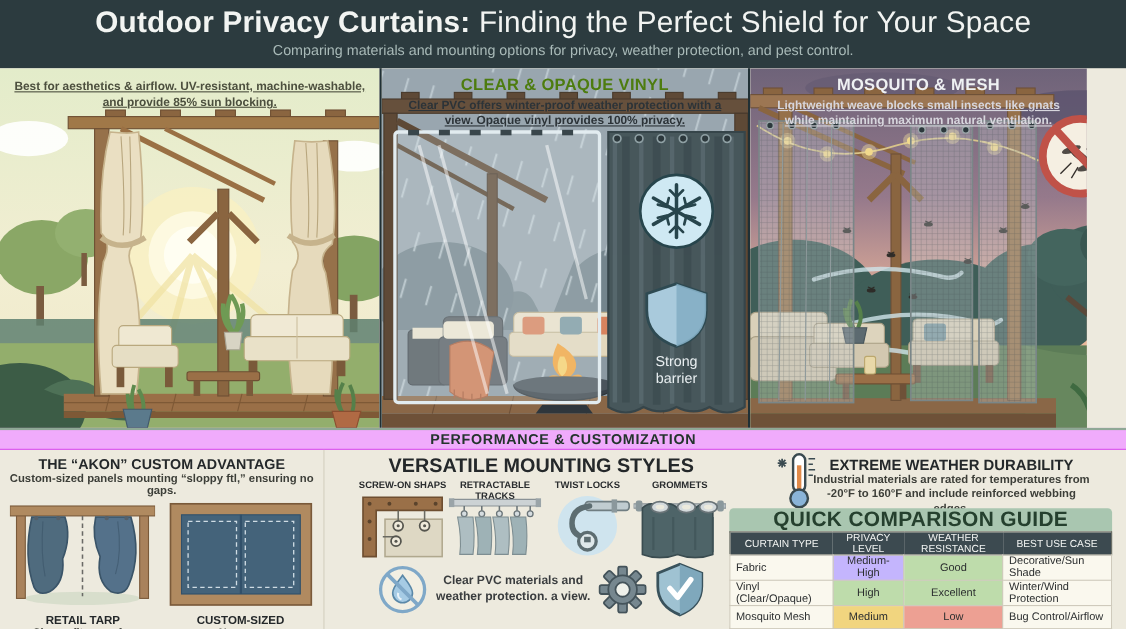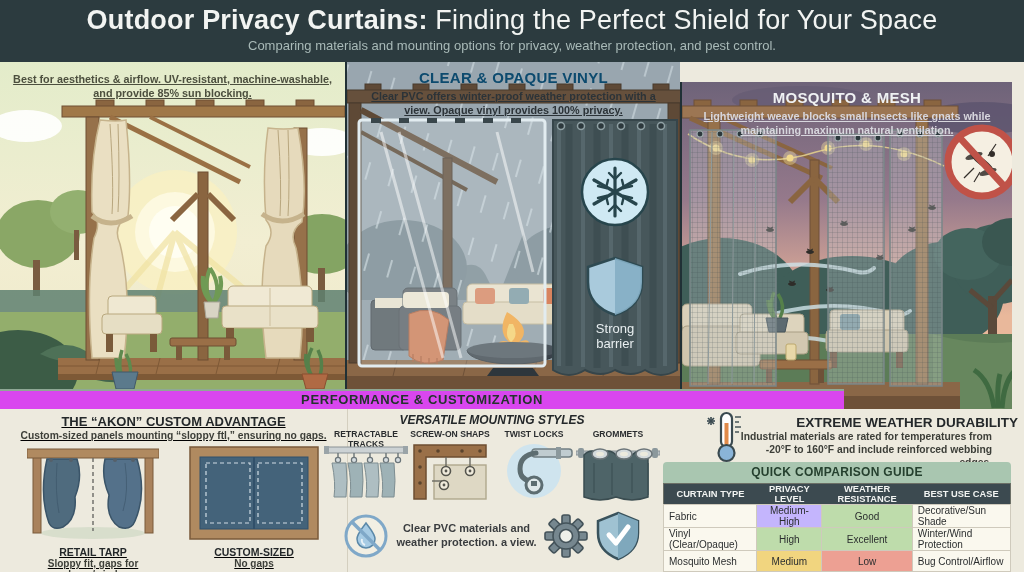--- a/index.html
+++ b/index.html
@@ -12,59 +12,59 @@
   .top-bar h1{margin:6px 0 0;font-size:27px;line-height:1.1;letter-spacing:.2px;}
   .t-bold{font-weight:700;text-align:right;}
   .t-rest{font-weight:500;}
   .top-bar p{margin:2px 0 0;font-size:13px;color:#a9bab8;font-weight:400;}
   
   .panels-row{position:absolute;top:62px;left:0;width:1024px;height:327px;display:flex;}
   .panel{position:relative;height:327px;overflow:hidden;}
   .panel svg.scene{position:absolute;inset:0;display:block;}
   .panel + .panel{border-left:2px solid #20303５;}
   .panel + .panel{border-left:2px solid #203035;}
-  .p1{width:345px;} .p2{width:335px;} .p3{width:332px;margin-top:20px;}
+  .p1{width:345px;} .p2{width:335px;} .p3{width:308px;}
   .panel-head{position:absolute;top:7px;left:0;right:0;z-index:2;text-align:center;padding:0 12px;}
   .panel-head h2{margin:0;font-size:15px;font-weight:700;letter-spacing:.3px;}
   .panel-head p{margin:3px 0 0;font-size:10.8px;line-height:1.3;font-weight:700;text-decoration:underline;}
   .p1 .panel-head h2{color:#2e3a31;} .p1 .panel-head p{color:#4c4f3e;}
-  .p2 .panel-head h2{color:#0c4a6e;} .p2 .panel-head p{color:#2c3338;}
+  .p2 .panel-head h2{color:#4d7c0f;} .p2 .panel-head p{color:#2c3338;}
   .p3 .panel-head h2{color:#eff1f3;} .p3 .panel-head p{color:#d7d6dd;}
   
-  .perf-bar{position:absolute;top:389px;left:0;width:844px;height:20px;background:#d946ef;
-    border-top:2px solid #8fa896;border-bottom:3px solid #d946ef;
+  .perf-bar{position:absolute;top:389px;left:0;width:1024px;height:20px;background:#f0abfc;
+    border-top:2px solid #8fa896;border-bottom:1px solid #d946ef;
     text-align:center;font-size:13px;font-weight:700;color:#23342c;letter-spacing:.6px;line-height:18px;}
   
   .bottom{position:absolute;top:409px;left:0;width:1024px;height:163px;background:#edeade;}
-  .col-akon{position:absolute;left:0;top:0;width:348px;height:163px;border-right:1px solid #d4cfbf;text-align:center;text-decoration:underline;}
+  .col-akon{position:absolute;left:0;top:0;width:295px;height:163px;border-right:1px solid #d4cfbf;text-align:center;}
   .col-akon h3{margin:5px 0 0;font-size:13px;font-weight:700;color:#24282a;}
   .col-akon .sub{margin:1px 0 0;font-size:10.3px;font-weight:700;color:#3c3e38;}
   .akon-figs{display:flex;justify-content:space-evenly;margin-top:4px;}
   .fig{width:136px;text-align:center;}
   .fig .flabel{font-size:10.5px;font-weight:700;color:#24282a;margin-top:1px;}
   .fig .fcap{font-size:10px;font-weight:700;color:#3c3e38;}
   .col-mount{position:absolute;left:324px;top:0;width:336px;height:163px;text-align:center;}
-  .col-mount h3{margin:4px 0 0;font-size:12px;font-weight:700;color:#24282a;font-style:italic;}
+  .col-mount h3{margin:4px 0 0;font-size:18px;font-weight:700;color:#24282a;}
   .mount-row{display:flex;justify-content:space-evenly;margin-top:2px;}
   .mount-item{width:84px;}
   .mount-item .mlabel{font-size:8.6px;font-weight:700;color:#2a2d2f;height:12px;}
   .note-row{position:absolute;left:8px;right:8px;top:102px;display:flex;align-items:center;justify-content:center;gap:7px;}
   .note-text{font-size:11px;font-weight:700;color:#3a3d3f;line-height:1.25;text-align:center;}
   .col-weather{position:absolute;left:660px;top:0;width:364px;height:163px;}
-  .weather-head{position:absolute;left:52px;top:2px;width:306px;text-align:right;}
+  .weather-head{position:absolute;left:52px;top:2px;width:306px;text-align:center;}
   .weather-head h3{margin:4px 0 0;font-size:13.5px;font-weight:700;color:#24282a;}
   .weather-head p{margin:1px 0 0;font-size:10.3px;font-weight:700;color:#3c3e38;line-height:1.25;padding:0 26px;}
   .thermo{position:absolute;left:46px;top:2px;}
   
   .comparison{position:absolute;left:3px;top:53px;width:348px;}
-  .comp-title{background:#a9c6b0;border-radius:4px 4px 0 0;text-align:center;font-size:12px;
+  .comp-title{background:#a9c6b0;border-radius:4px 4px 0 0;text-align:center;font-size:19px;
     font-weight:700;color:#25402e;height:21px;line-height:21px;letter-spacing:.3px;}
   table.comp{width:100%;border-collapse:collapse;background:#fbf9f0;
     border:1.5px solid #6b6f66;border-radius:0 0 4px 4px;}
-  table.comp th{background:#3c4a50;color:#f2f4f2;font-size:9.3px;font-weight:700;height:19px;padding:0 2px;}
+  table.comp th{background:#3c4a50;color:#f2f4f2;font-size:9.3px;font-weight:400;height:19px;padding:0 2px;}
   table.comp td{font-size:10px;font-weight:400;color:#2b2e2f;height:21px;padding:0 5px;
     border:1px solid #cfcabc;text-align:center;}
   table.comp td.tname{text-align:left;background:#faf8ee;}
   .c-orange{background:#c4b5fd;} .c-green{background:#bedcab;}
   .c-yellow{background:#f1d57f;} .c-red{background:#eda093;}
 </style>
 </head>
 <body>
 
 <div id="canvas">
@@ -526,69 +526,69 @@
           <div class="flabel">CUSTOM-SIZED</div>
           <div class="fcap">No gaps</div>
         </div>
       </div>
     </section>
 
     <section class="col-mount">
       <h3>VERSATILE MOUNTING STYLES</h3>
       <div class="mount-row">
         <div class="mount-item">
+          <div class="mlabel">SCREW-ON SHAPS</div>
+          <svg viewBox="0 0 84 60" width="84" height="60">
+            <path d="M6,4 h72 v12 h-60 v42 h-12 z" fill="#9a7048" stroke="#6e4e30" stroke-width="1.5"></path>
+            <g fill="#5a432c">
+              <circle cx="12" cy="10" r="1.8"></circle>
+                <circle cx="12" cy="26" r="1.8"></circle>
+                <circle cx="12" cy="42" r="1.8"></circle>
+              <circle cx="30" cy="10" r="1.8"></circle>
+                <circle cx="54" cy="10" r="1.8"></circle>
+                <circle cx="72" cy="10" r="1.8"></circle>
+            </g>
+            <rect x="26" y="24" width="52" height="34" fill="#ded8c4" stroke="#b0a88e" stroke-width="1.4"></rect>
+            <g stroke="#6a6a62" stroke-width="1.4">
+              <line x1="38" y1="16" x2="38" y2="28"></line>
+                <line x1="62" y1="16" x2="62" y2="28"></line>
+                <line x1="24" y1="40" x2="34" y2="40"></line>
+            </g>
+            <g fill="#efeadb" stroke="#55554e" stroke-width="1.6">
+              <circle cx="38" cy="30" r="4.5"></circle>
+                <circle cx="62" cy="30" r="4.5"></circle>
+                <circle cx="36" cy="44" r="4.5"></circle>
+            </g>
+            <g fill="#55554e">
+                <circle cx="38" cy="30" r="1.4"></circle>
+                <circle cx="62" cy="30" r="1.4"></circle>
+                <circle cx="36" cy="44" r="1.4"></circle>
+              </g>
+          </svg>
+        </div>
+        <div class="mount-item">
           <div class="mlabel">RETRACTABLE TRACKS</div>
           <svg viewBox="0 0 84 60" width="84" height="60">
             <rect x="2" y="6" width="80" height="6" rx="2" fill="#ccd2d4" stroke="#8a9296"></rect>
             <rect x="0" y="5" width="5" height="8" fill="#9aa4a8"></rect>
               <rect x="79" y="5" width="5" height="8" fill="#9aa4a8"></rect>
             <path d="M14,12 v5 M30,12 v5 M46,12 v5 M62,12 v5 M74,12 v5" stroke="#6a7478" stroke-width="1.4" fill="none"></path>
             <g fill="#d6dde0" stroke="#6a7478" stroke-width="1.2">
               <circle cx="14" cy="19" r="2.6"></circle>
                 <circle cx="30" cy="19" r="2.6"></circle>
                 <circle cx="46" cy="19" r="2.6"></circle>
                 <circle cx="62" cy="19" r="2.6"></circle>
                 <circle cx="74" cy="19" r="2.6"></circle>
             </g>
             <g stroke="#7e8e92" stroke-width="1">
               <path d="M8,22 q4,20 2,34 h12 q2,-16 0,-34 z" fill="#aebec2"></path>
               <path d="M24,22 q4,20 2,34 h12 q2,-16 0,-34 z" fill="#9eb2b6"></path>
               <path d="M40,22 q4,20 2,34 h12 q2,-16 0,-34 z" fill="#aebec2"></path>
               <path d="M56,22 q4,20 2,34 h12 q2,-16 0,-34 z" fill="#9eb2b6"></path>
             </g>
-          </svg>
-        </div>
-        <div class="mount-item">
-          <div class="mlabel">SCREW-ON SHAPS</div>
-          <svg viewBox="0 0 84 60" width="84" height="60">
-            <path d="M6,4 h72 v12 h-60 v42 h-12 z" fill="#9a7048" stroke="#6e4e30" stroke-width="1.5"></path>
-            <g fill="#5a432c">
-              <circle cx="12" cy="10" r="1.8"></circle>
-                <circle cx="12" cy="26" r="1.8"></circle>
-                <circle cx="12" cy="42" r="1.8"></circle>
-              <circle cx="30" cy="10" r="1.8"></circle>
-                <circle cx="54" cy="10" r="1.8"></circle>
-                <circle cx="72" cy="10" r="1.8"></circle>
-            </g>
-            <rect x="26" y="24" width="52" height="34" fill="#ded8c4" stroke="#b0a88e" stroke-width="1.4"></rect>
-            <g stroke="#6a6a62" stroke-width="1.4">
-              <line x1="38" y1="16" x2="38" y2="28"></line>
-                <line x1="62" y1="16" x2="62" y2="28"></line>
-                <line x1="24" y1="40" x2="34" y2="40"></line>
-            </g>
-            <g fill="#efeadb" stroke="#55554e" stroke-width="1.6">
-              <circle cx="38" cy="30" r="4.5"></circle>
-                <circle cx="62" cy="30" r="4.5"></circle>
-                <circle cx="36" cy="44" r="4.5"></circle>
-            </g>
-            <g fill="#55554e">
-                <circle cx="38" cy="30" r="1.4"></circle>
-                <circle cx="62" cy="30" r="1.4"></circle>
-                <circle cx="36" cy="44" r="1.4"></circle>
-              </g>
           </svg>
         </div>
         <div class="mount-item">
           <div class="mlabel">TWIST LOCKS</div>
           <svg viewBox="0 0 84 60" width="84" height="60">
             <circle cx="42" cy="30" r="27" fill="#cfe4ee"></circle>
             <rect x="40" y="8" width="40" height="8" rx="3" fill="#c0ccd0" stroke="#707e82" stroke-width="1.5"></rect>
             <rect x="64" y="6" width="5" height="12" fill="#8b989c"></rect>
             <path d="M44,12 q-16,2 -16,16 q0,10 10,12" fill="none" stroke="#5d6d71" stroke-width="5" stroke-linecap="round"></path>
             <circle cx="42" cy="44" r="8" fill="#dfe8ea" stroke="#5d6d71" stroke-width="3"></circle>

